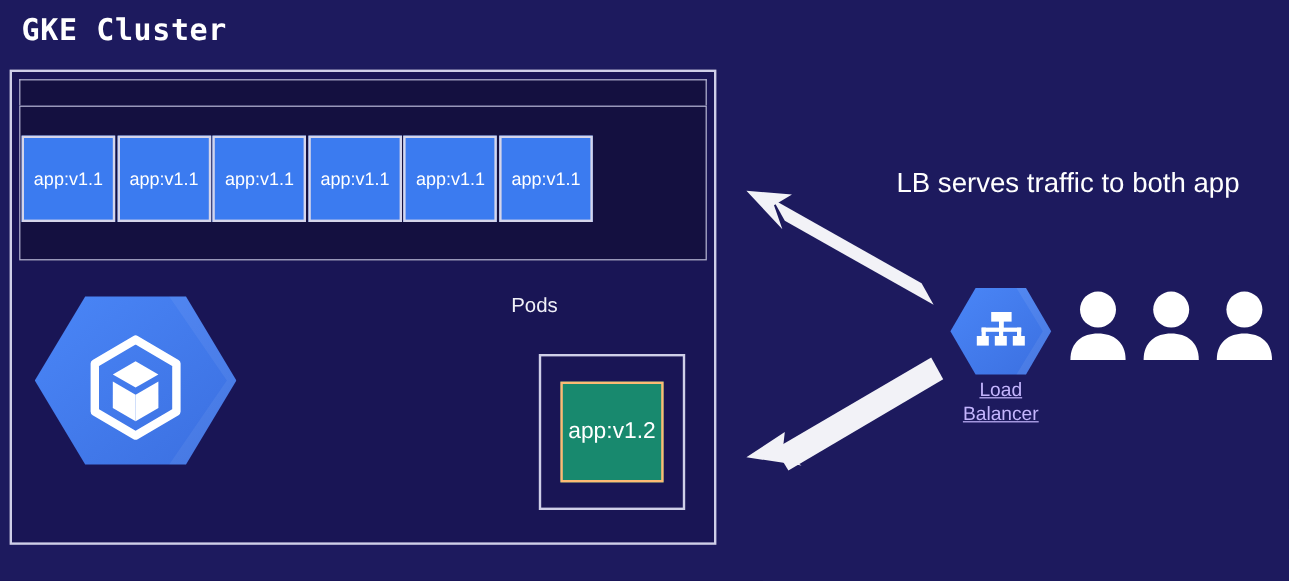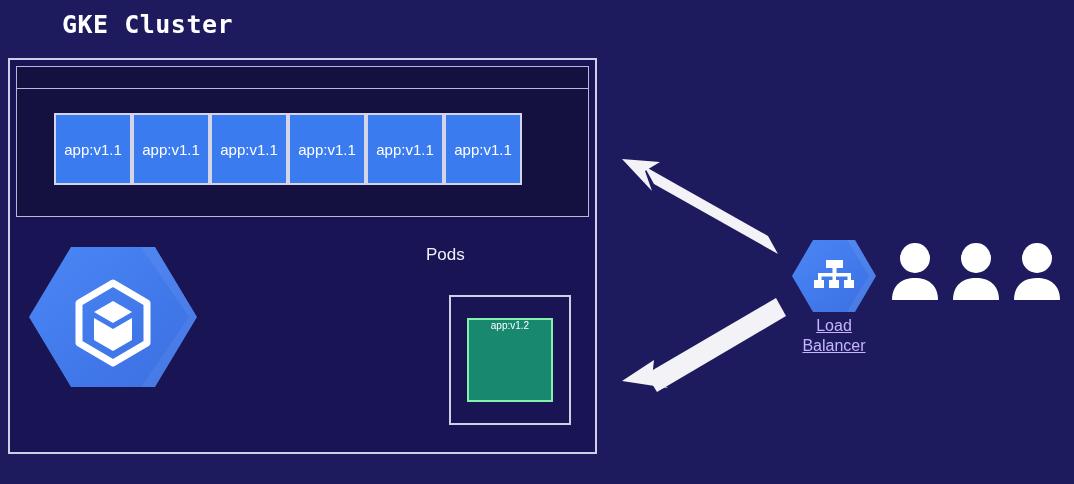--- a/index.html
+++ b/index.html
@@ -22,21 +22,20 @@
   #cluster-title {
     position: absolute;
     left: 18px;
     top: 10px;
     font-family: "DejaVu Sans Mono", "Liberation Mono", monospace;
     font-weight: bold;
     font-size: 25px;
     letter-spacing: 0.5px;
     color: #ffffff;
     white-space: nowrap;
-    margin-left: 44px;
   }
 
   
   #cluster-box {
     position: absolute;
     left: 8px;
     top: 58px;
     width: 589px;
     height: 396px;
     border: 2px solid #cfcfe8;
@@ -70,21 +69,21 @@
   }
 
   
   #pod-row {
     position: absolute;
     left: 18px;
     top: 113px;
     width: 476px;
     height: 72px;
     display: flex;
-    margin-left: 36px;
+    justify-content: space-between;
   }
   .pod {
     width: 78px;
     height: 72px;
     box-sizing: border-box;
     border: 2px solid #d5d5ea;
     background: #3b7bf0;
     display: flex;
     align-items: center;
     justify-content: center;
@@ -131,27 +130,27 @@
     border: 2px solid #cfcfe8;
     box-sizing: border-box;
     display: flex;
     align-items: center;
     justify-content: center;
   }
   #green-pod {
     width: 86px;
     height: 84px;
     box-sizing: border-box;
-    border: 2px solid #86efac;
+    border: 2px solid #fdba74;
     background: #18896e;
     display: flex;
-    align-items: flex-start;
+    align-items: center;
     justify-content: center;
     color: #ffffff;
-    font-size: 10px;
+    font-size: 19px;
     white-space: nowrap;
     overflow: hidden;
   }
 
   
   #arrows {
     position: absolute;
     left: 0; top: 0;
     width: 1074px; height: 484px;
     pointer-events: none;
@@ -265,21 +264,21 @@
       <polygon points="622,159 660,162 645,171 652,191" fill="#f2f2f7"></polygon>
     </g>
 
     <g>
       <polygon points="776,298 786,316 657,392 646,374" fill="#f2f2f7"></polygon>
       <polygon points="622,381 654,360 652,378 668,388" fill="#f2f2f7"></polygon>
     </g>
   </svg>
 
   <div id="lb-caption">
-    <br>
+    <span>LB serves traffic to both app</span><br>
   </div>
 
   <div id="lb-wrap">
     <svg id="lb-hex" width="86" height="76" viewBox="0 0 86 76">
       <defs>
         <linearGradient id="lbShade" x1="0" y1="0" x2="1" y2="1">
           <stop offset="0%" stop-color="#4a86f7"></stop>
           <stop offset="100%" stop-color="#3b6fe0"></stop>
         </linearGradient>
       </defs>

